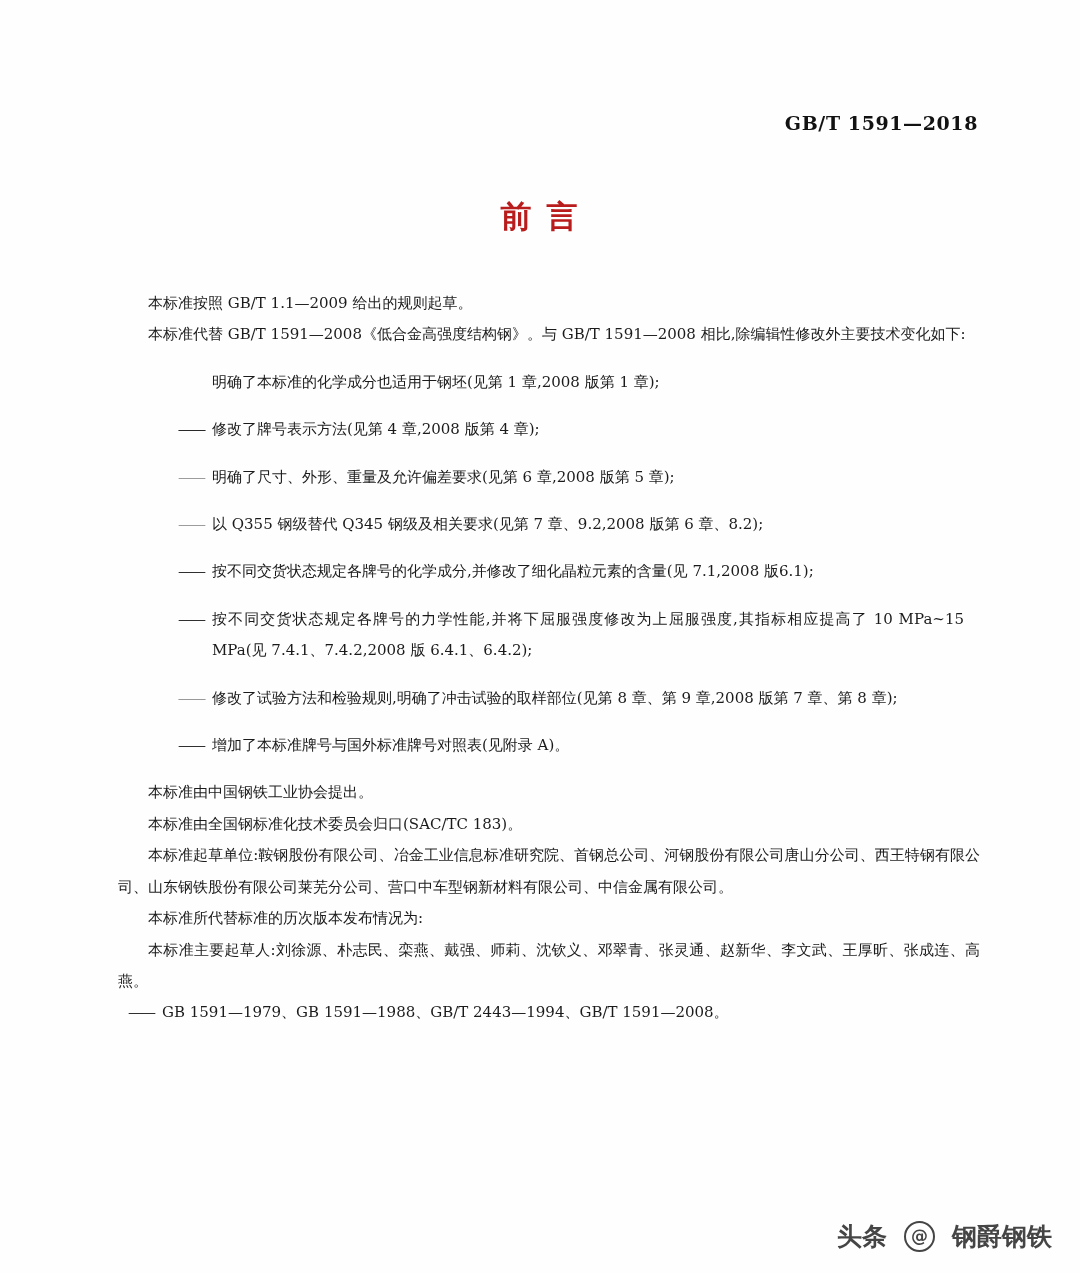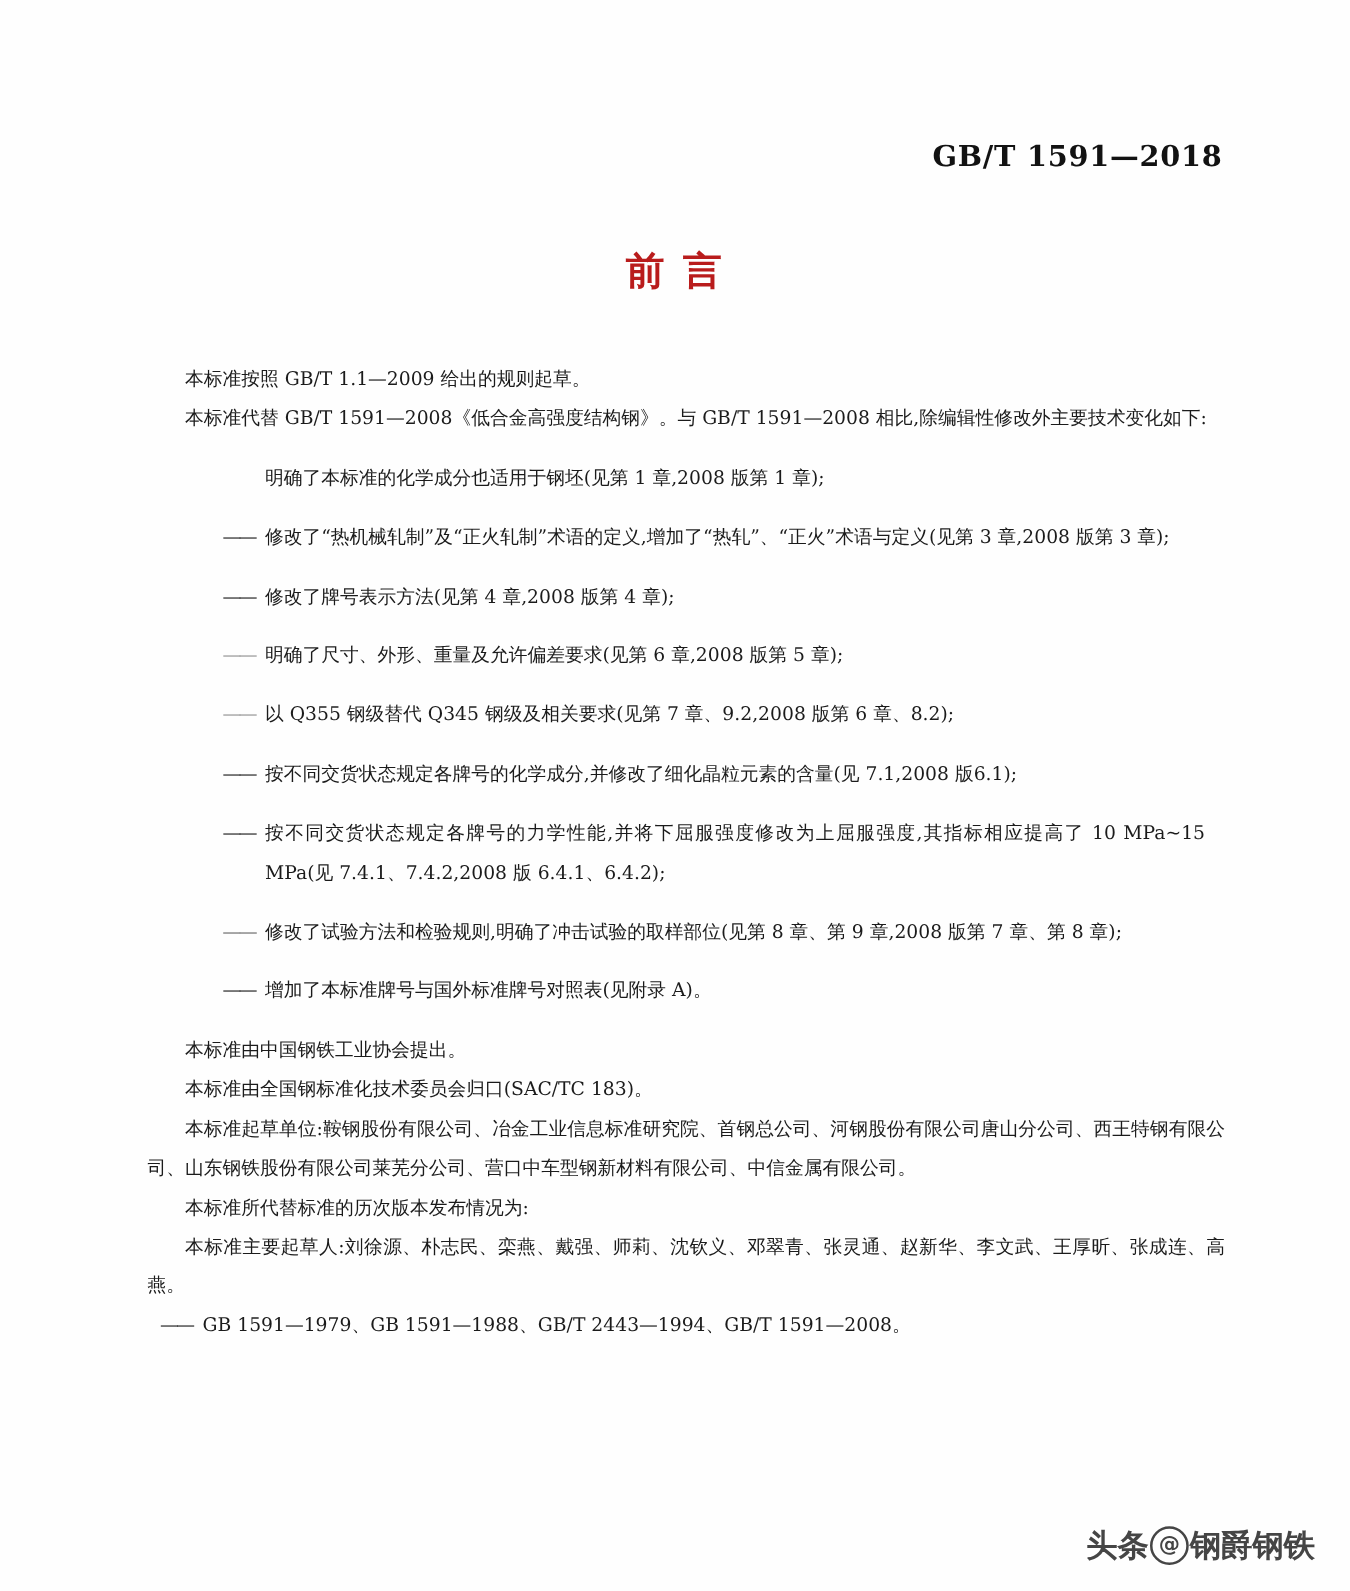--- a/index.html
+++ b/index.html
@@ -21,21 +21,21 @@
     inset: 0;
     background: #fefefe;
   }
 
   
   .doc-header {
     position: absolute;
     top: 112px;
     right: 102px;
     font-family: "DejaVu Serif", "Liberation Serif", serif;
-    font-size: 23px;
+    font-size: 19px;
     font-weight: bold;
     letter-spacing: 0.6px;
     color: #121212;
     white-space: nowrap;
   }
 
   
   .doc-title {
     position: absolute;
     top: 196px;
@@ -111,21 +111,21 @@
     color: #2a2a2a;
   }
 
   
   .watermark {
     position: absolute;
     right: 28px;
     bottom: 20px;
     display: flex;
     align-items: center;
-    gap: 1px;
+    gap: 17px;
     font-family: "DejaVu Sans", "Liberation Sans", sans-serif;
     font-size: 25px;
     font-weight: bold;
     color: #2c2c2c;
     opacity: 0.88;
     white-space: nowrap;
   }
   .watermark .at-mark {
     display: inline-flex;
     align-items: center;
@@ -150,21 +150,21 @@
   <div class="body-block">
 
     <p class="para">本标准按照 GB/T 1.1—2009 给出的规则起草。</p>
     <p class="para">本标准代替 GB/T 1591—2008《低合金高强度结构钢》。与 GB/T 1591—2008 相比,除编辑性修改外主要技术变化如下:</p>
 
     <ul class="change-list">
       <li class="change-item no-dash">
         <span>明确了本标准的化学成分也适用于钢坯(见第 1 章,2008 版第 1 章);</span>
       </li>
       <li class="change-item">
-        <span class="dash">——</span><span>修改了“热机械轧制”及“正火轧制”术语的定义,增加了“热轧”、“正火”术语与定义(见第 3 章,2008 版第 3 章);</span>
+        <span class="dash">——</span>
       </li>
       <li class="change-item">
         <span class="dash">——</span><span>修改了牌号表示方法(见第 4 章,2008 版第 4 章);</span>
       </li>
       <li class="change-item faint">
         <span class="dash">——</span><span>明确了尺寸、外形、重量及允许偏差要求(见第 6 章,2008 版第 5 章);</span>
       </li>
       <li class="change-item faint">
         <span class="dash">——</span><span>以 Q355 钢级替代 Q345 钢级及相关要求(见第 7 章、9.2,2008 版第 6 章、8.2);</span>
       </li>

